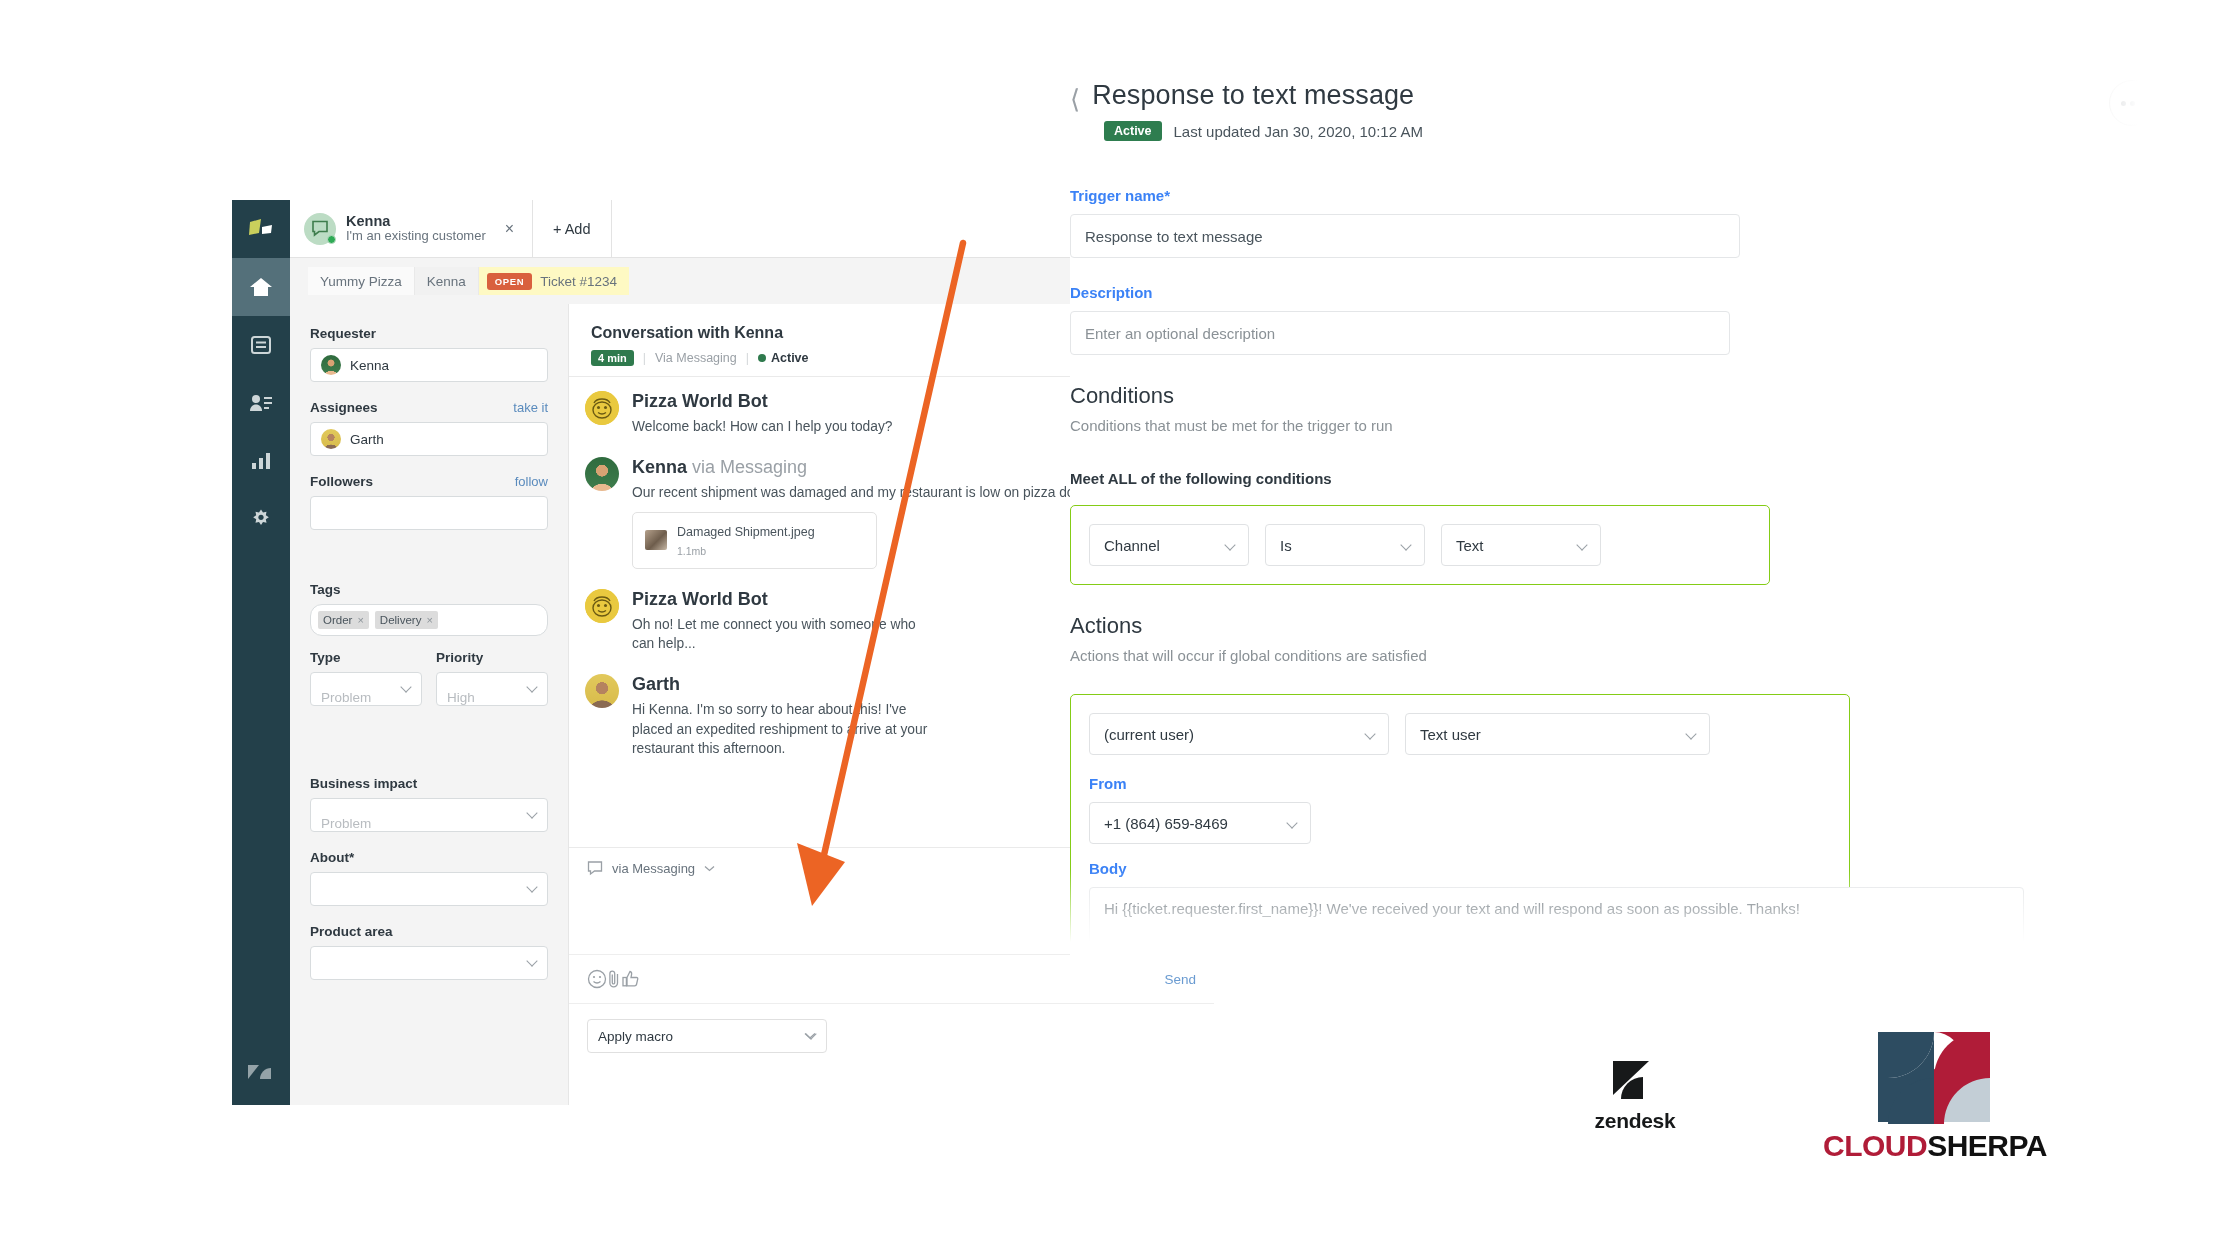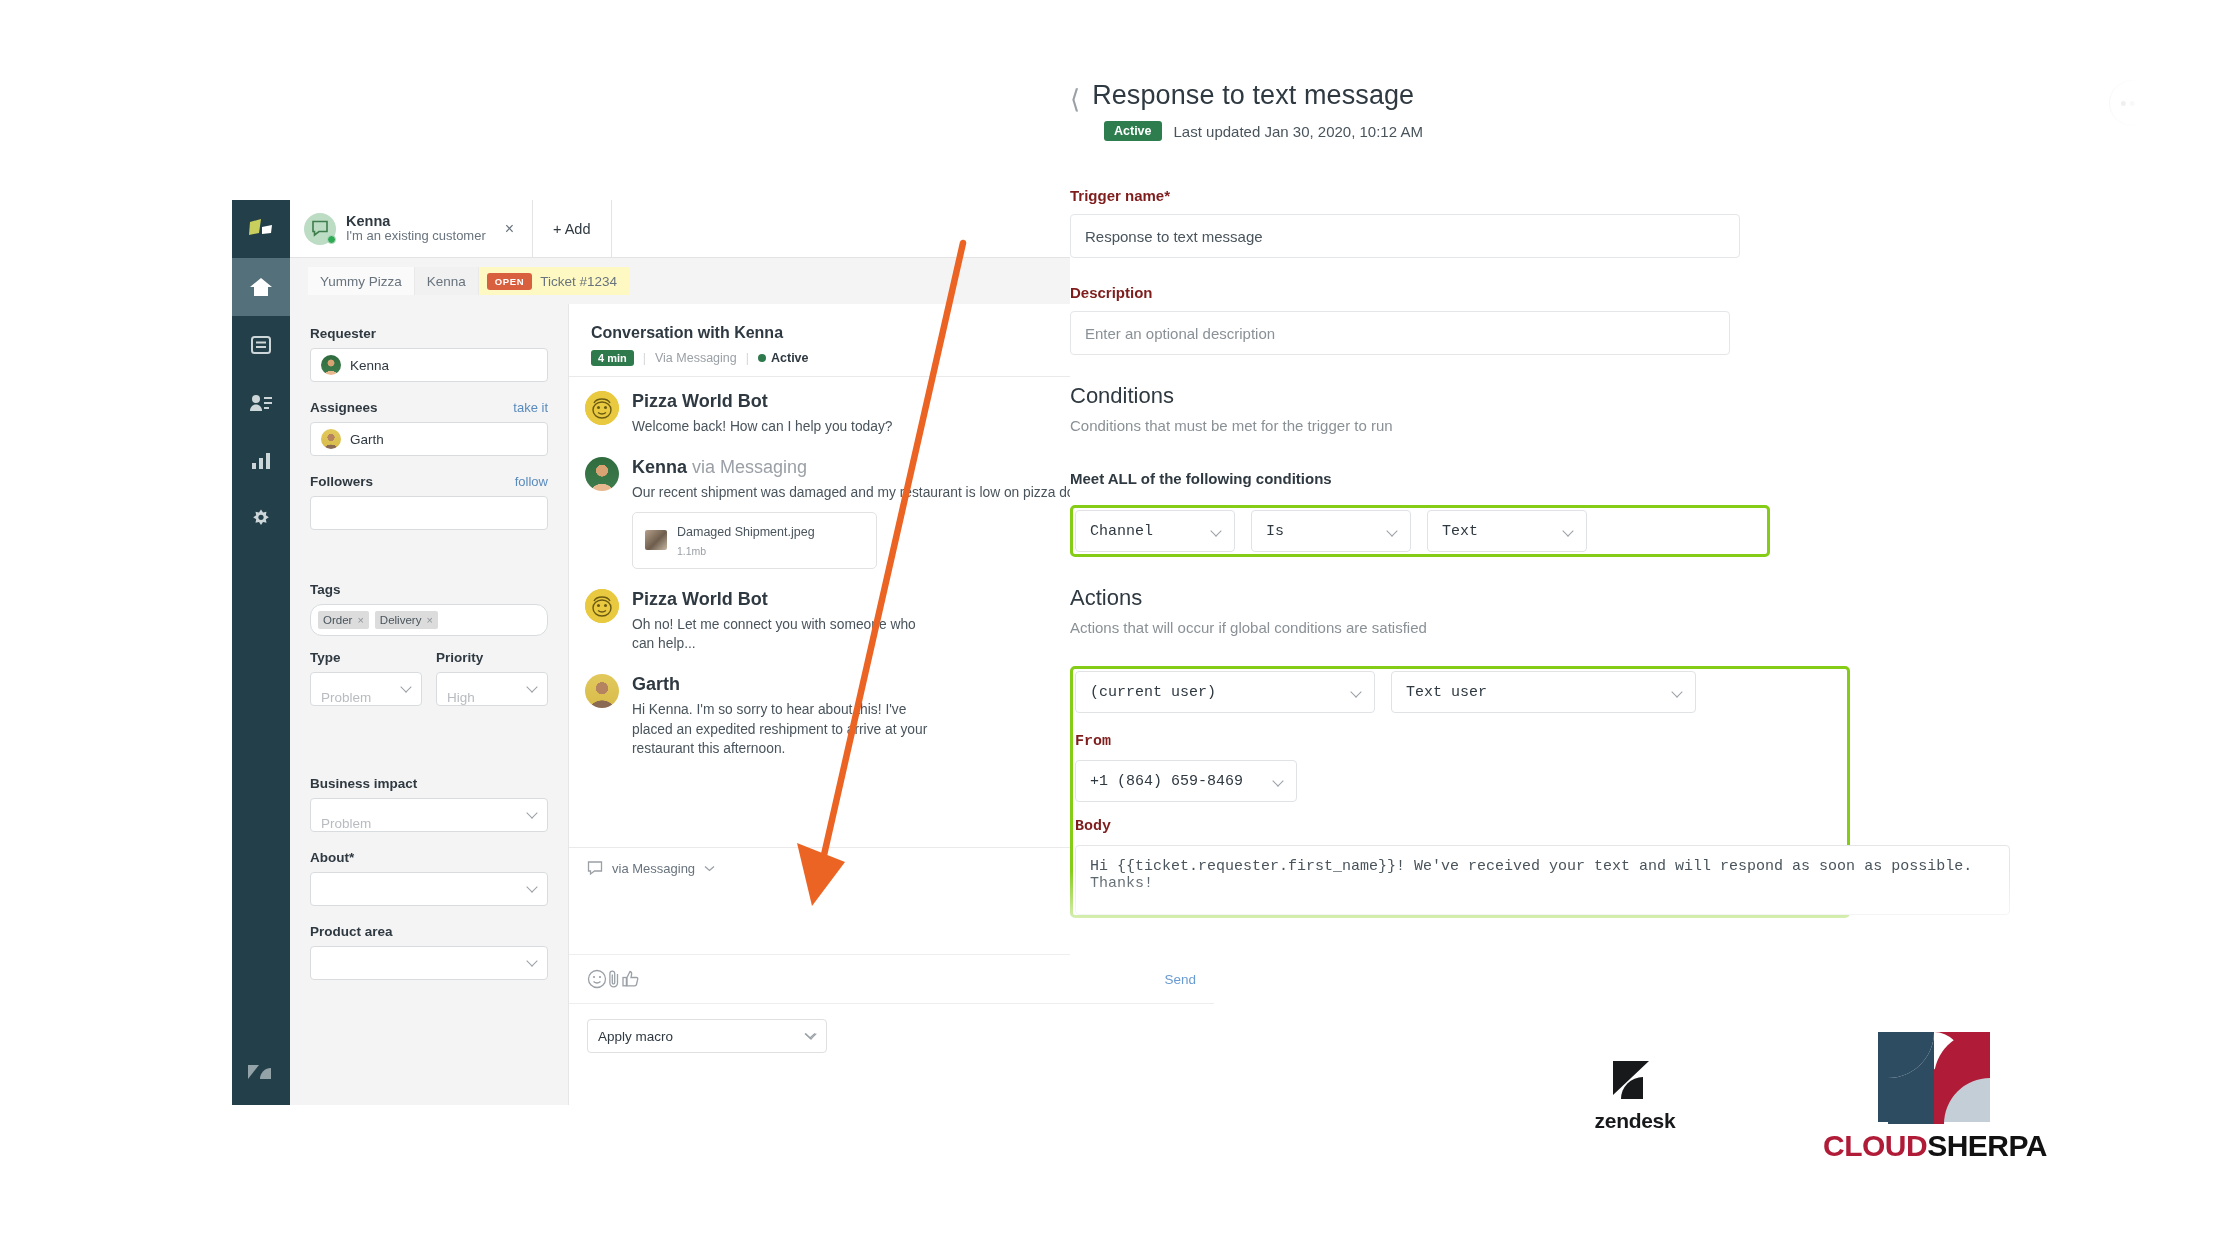--- a/index.html
+++ b/index.html
@@ -177,31 +177,31 @@
     position: absolute; left: 1070px; top: 80px; width: 1085px; height: 880px;
     background: #fff; overflow: hidden;
   }
   .t-head { display: flex; align-items: flex-start; gap: 12px; }
   .t-back { font-size: 26px; color: #9aa0a6; line-height: 1; margin-top: 6px; }
   .t-title { font-size: 27px; color: #2f3941; font-weight: normal; letter-spacing: .1px; }
   .t-subrow { display: flex; align-items: center; gap: 12px; margin-top: 9px; margin-left: 34px; }
   .t-active { background: #2e7d4f; color: #fff; font-size: 12.5px; font-weight: bold; padding: 3px 10px; border-radius: 3px; }
   .t-updated { font-size: 15px; color: #49545c; }
 
-  .t-lbl { font-size: 15px; font-weight: bold; color: #7f1d1d; margin-bottom: 10px; }
+  .t-lbl { font-size: 15px; font-weight: bold; color: #3b82f6; margin-bottom: 10px; }
   .t-input {
     border: 1px solid #e4e6e8; border-radius: 4px; height: 44px;
     display: flex; align-items: center; padding: 0 14px; font-size: 15px; color: #49545c;
     background: #fff;
   }
   .t-input .ph { color: #8a9196; }
   .t-h2 { font-size: 22px; color: #2f3941; font-weight: normal; margin-bottom: 8px; }
   .t-sub { font-size: 15px; color: #8a9196; }
   .t-meet { font-size: 15px; font-weight: bold; color: #2f3941; }
-  .t-card { border: 3px solid #84cc16; border-radius: 5px; padding: 2px; font-family: Liberation Mono, monospace; }
+  .t-card { border: 1px solid #84cc16; border-radius: 5px; padding: 18px; }
   .t-selrow { display: flex; gap: 16px; }
   .t-sel {
     border: 1px solid #e0e2e4; border-radius: 4px; height: 42px; background: #fff;
     display: flex; align-items: center; padding: 0 14px; font-size: 15px; color: #2f3941;
     position: relative;
   }
   .t-sel::after {
     content: ""; position: absolute; right: 14px; top: 50%; margin-top: -4px;
     width: 7px; height: 7px; border-right: 1.6px solid #9aa0a6; border-bottom: 1.6px solid #9aa0a6;
     transform: rotate(45deg);

